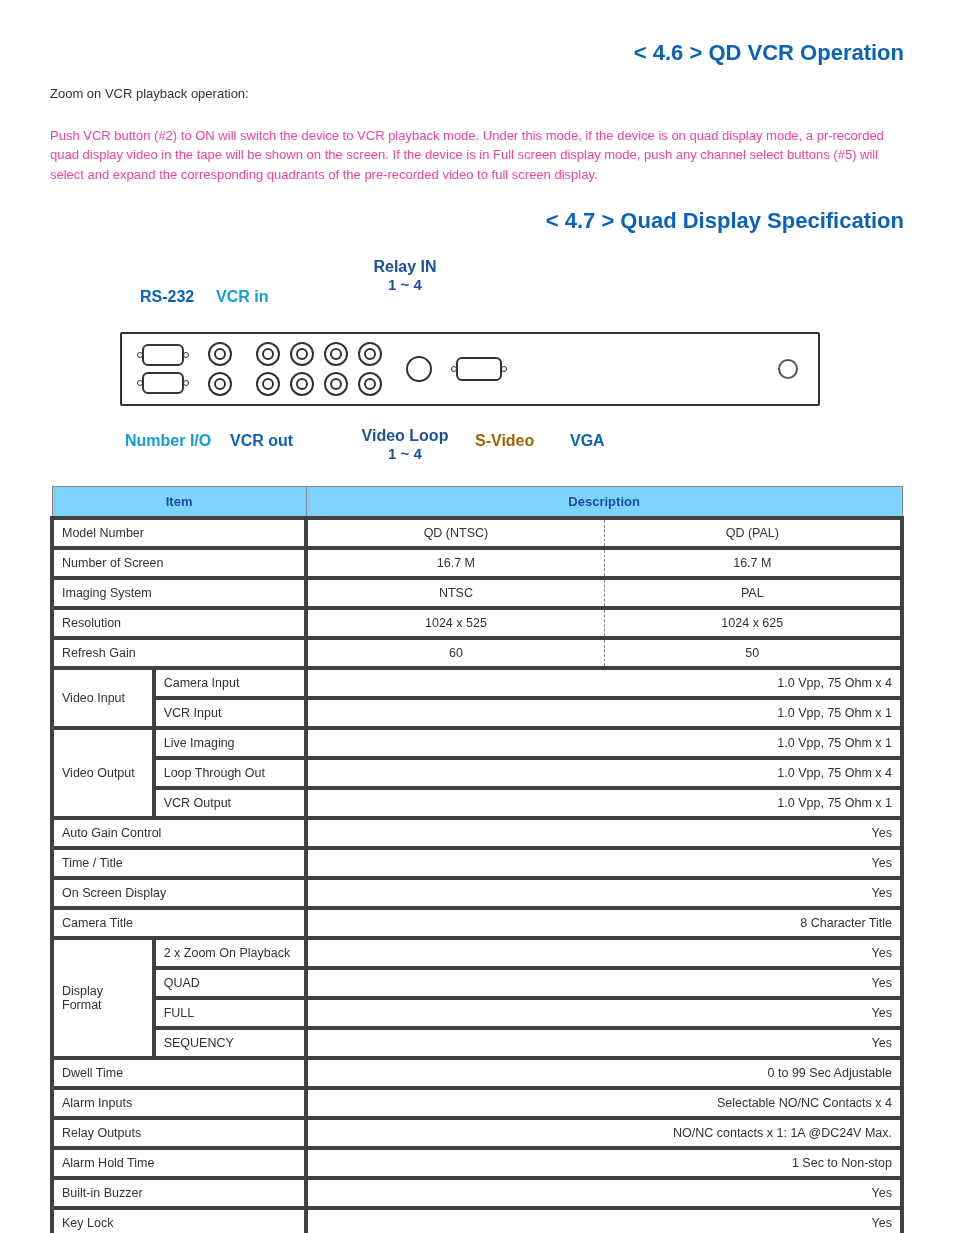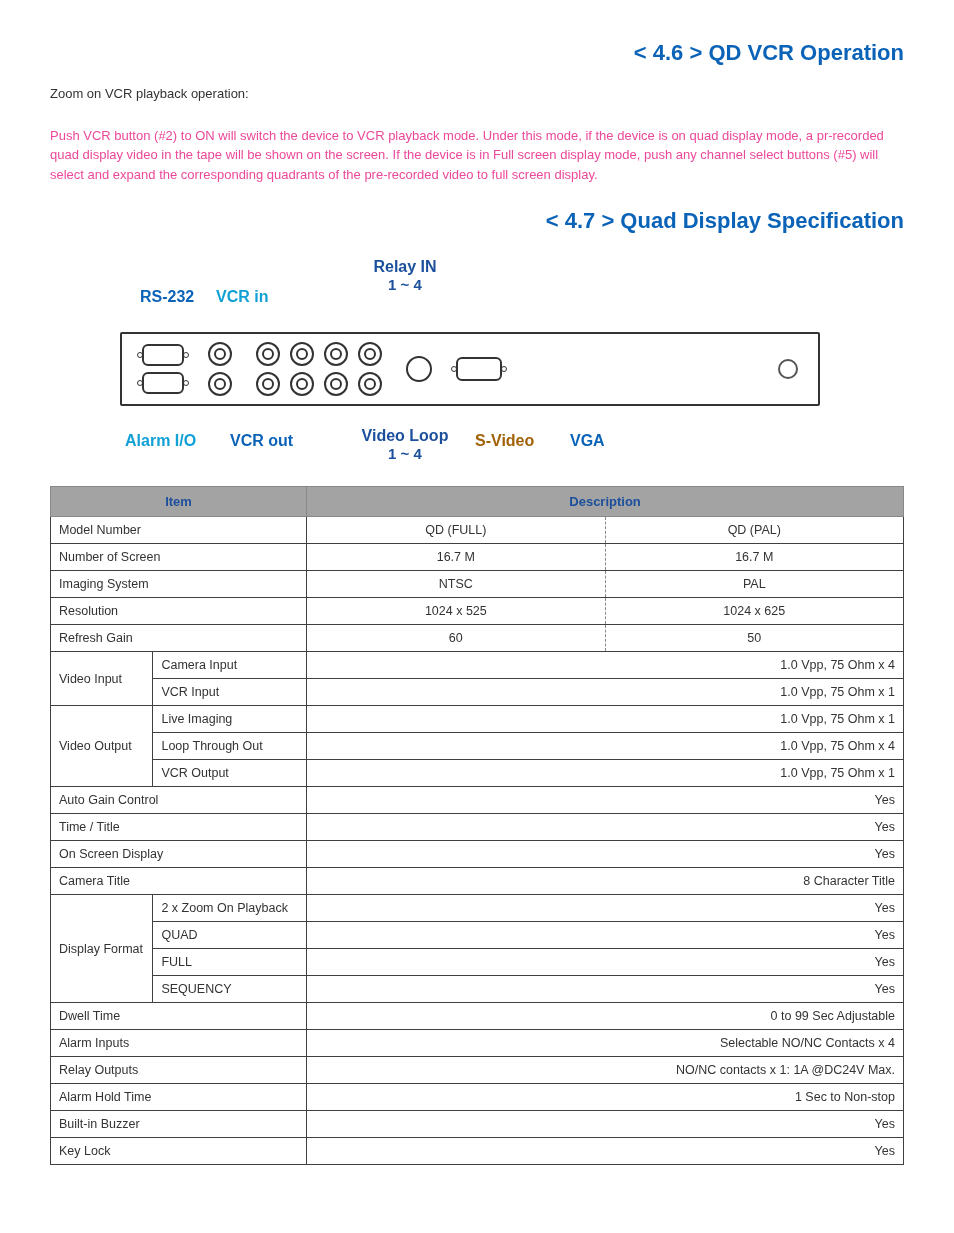--- a/index.html
+++ b/index.html
@@ -72,30 +72,30 @@
   .panel .vga::before,.panel .vga::after{content:"";position:absolute;width:4px;height:4px;border:1px solid #333;border-radius:50%;top:7px;}
   .panel .vga::before{left:-7px;} .panel .vga::after{right:-7px;}
   .panel .hole { width:16px;height:16px;border:2px solid #555;border-radius:50%; margin-left:auto;}
 
   table.spec {
     border-collapse: collapse;
     width: 100%;
     font-size: 12.5px;
   }
   table.spec th {
-    background: #a3a3a3;
+    background: #7dd3fc;
     color: #1c4f9c;
     font-weight: bold;
     padding: 7px 8px;
     border: 1px solid #888;
     text-align: center;
     font-size: 13px;
   }
   table.spec td {
-    border: 1px solid #404040;
+    border: 4px solid #404040;
     padding: 6px 8px;
     vertical-align: middle;
   }
   table.spec .item-col { width: 225px; }
   table.spec .sub1 { width: 90px; }
   table.spec .sub2 { width: 135px; }
   table.spec .desc-half { width: 265px; text-align: center; }
   table.spec .desc-full { text-align: right; }
   table.spec .left { text-align: left; }
   .dashed-right { border-right: 1px dashed #888 !important; }
@@ -110,21 +110,21 @@
 
 <h1 class="section-title">&lt; 4.7 &gt; Quad Display Specification</h1>
 
 <div class="diagram">
   <div class="lbl lbl-rs232">RS-232</div>
   <div class="lbl lbl-vcrin">VCR in</div>
   <div class="lbl lbl-vidin">
     <span>Relay IN</span>
     <span class="sub">1 ~ 4</span>
   </div>
-  <div class="lbl lbl-alarm">Alarm I/O</div>
+  <div class="lbl lbl-alarm">Number I/O</div>
   <div class="lbl lbl-vcrout">VCR out</div>
   <div class="lbl lbl-loop">
     <span>Video Loop</span>
     <span class="sub">1 ~ 4</span>
   </div>
   <div class="lbl lbl-svideo">S-Video</div>
   <div class="lbl lbl-vga">VGA</div>
 
   <div class="panel">
     <div class="port-group">
@@ -159,21 +159,21 @@
       <col>
   </colgroup>
   <tbody>
       <tr>
     <th colspan="2" class="item-col">Item</th>
     <th colspan="2">Description</th>
   </tr>
 
   <tr>
     <td colspan="2" class="left">Model Number</td>
-    <td class="desc-half dashed-right">QD (FULL)</td>
+    <td class="desc-half dashed-right">QD (NTSC)</td>
     <td class="desc-half dashed-left">QD (PAL)</td>
   </tr>
   <tr>
     <td colspan="2" class="left">Number of Screen</td>
     <td class="desc-half dashed-right">16.7 M</td>
     <td class="desc-half dashed-left">16.7 M</td>
   </tr>
   <tr>
     <td colspan="2" class="left">Imaging System</td>
     <td class="desc-half dashed-right">NTSC</td>

